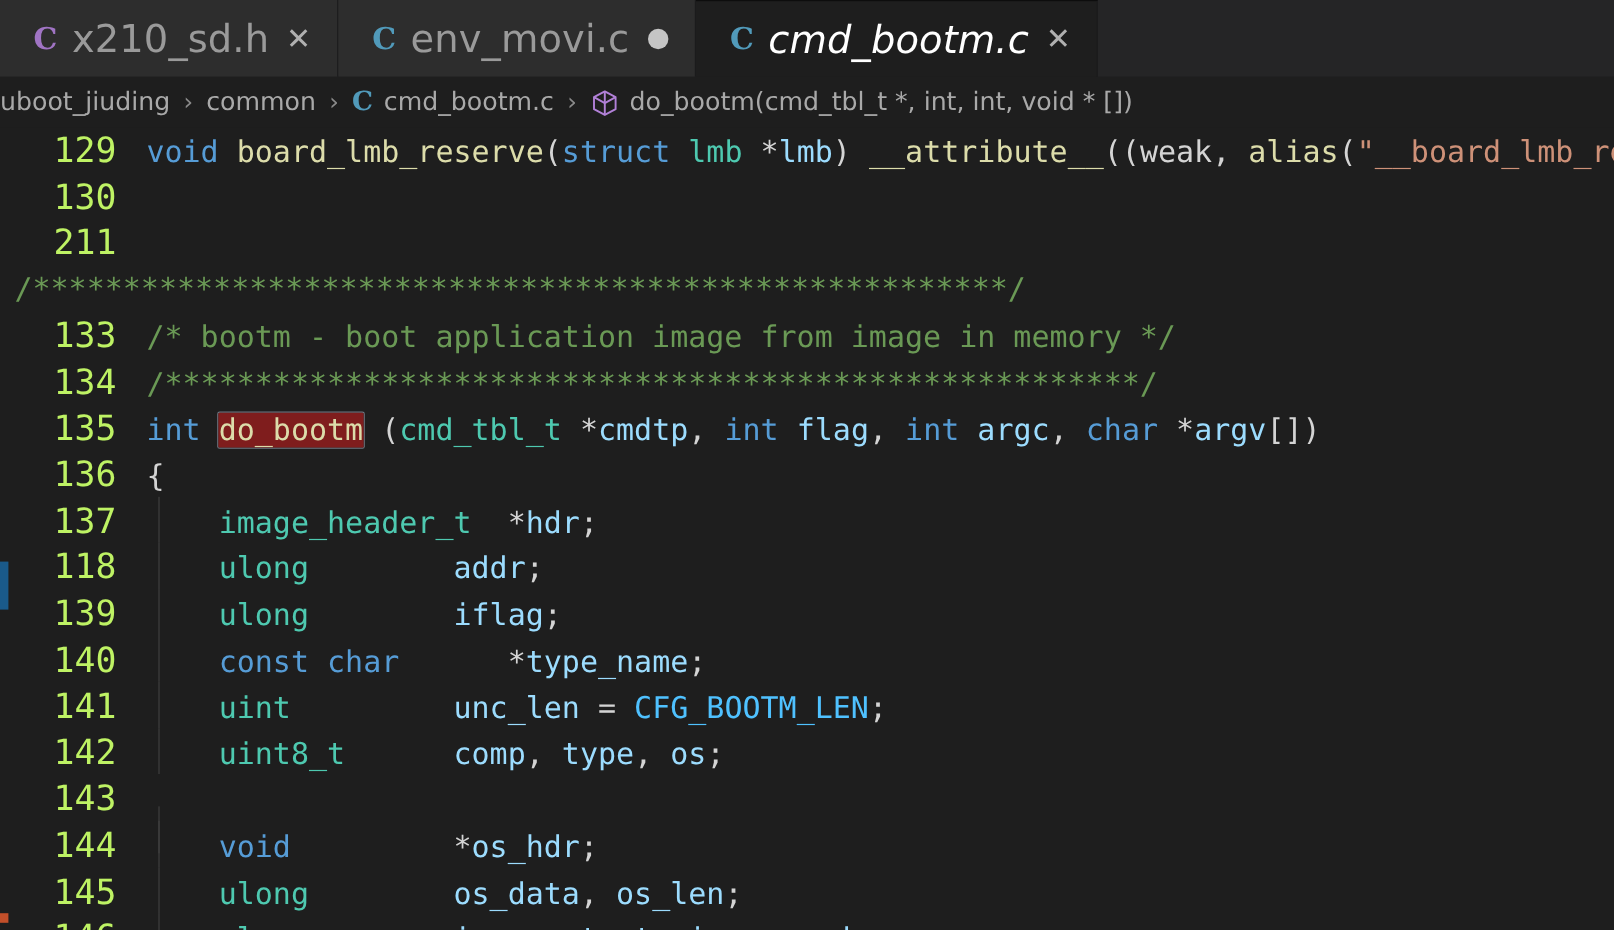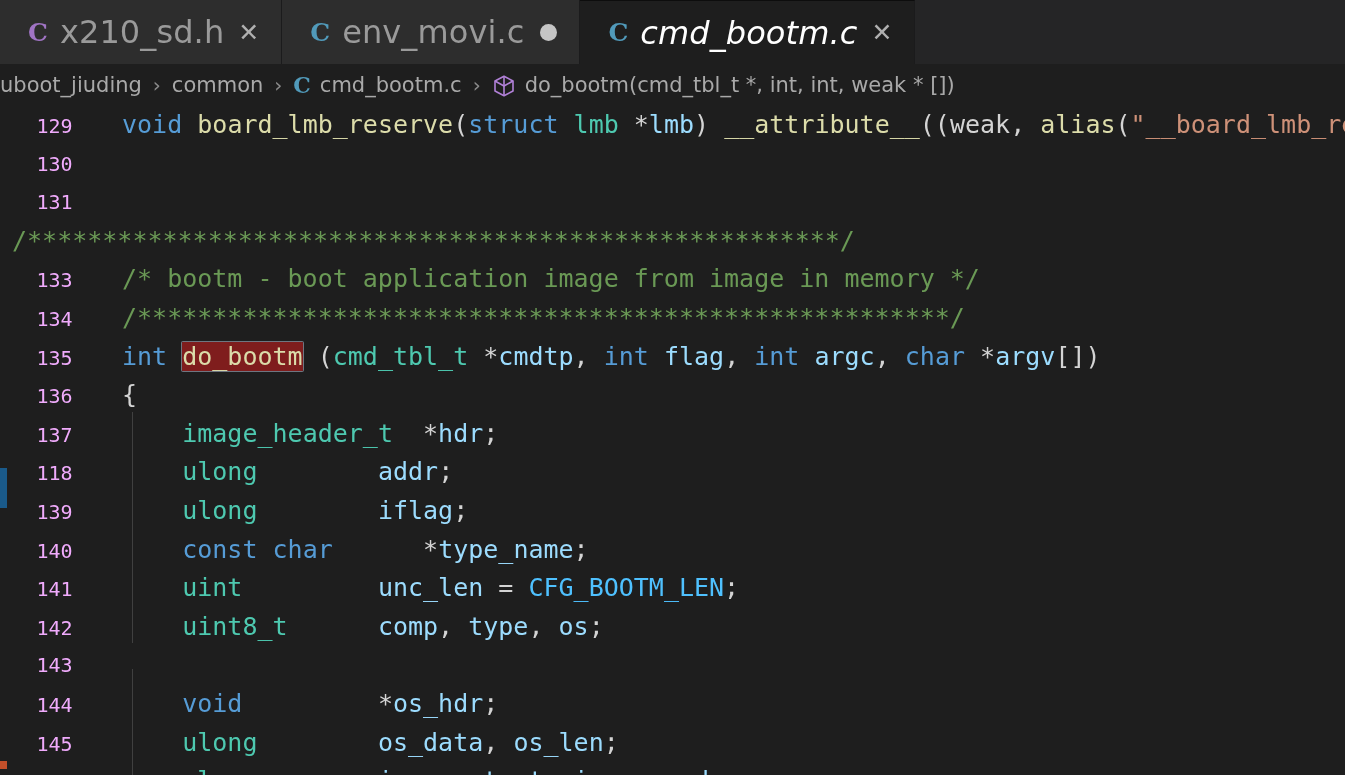--- a/index.html
+++ b/index.html
@@ -90,22 +90,22 @@
   .line {
     display: flex; align-items: baseline;
     height: 38.6px;
     font-family: "DejaVu Sans Mono", monospace;
     font-size: 25px;
     line-height: 38.6px;
     white-space: pre;
   }
   .lineno {
     flex: 0 0 110px; width: 110px;
-    text-align: center; padding-right: 25px;
-    color: #f0abfc; font-size: 20px;
+    text-align: right; padding-right: 25px;
+    color: #bef264; font-size: 29px;
     font-family: "DejaVu Sans Mono", monospace;
     user-select: none;
   }
   .linecode { position: relative; flex: 1 1 auto; color: #d4d4d4; white-space: pre; }
   .indent-guide {
     position: absolute; left: 10px; top: -3px; width: 1px; height: 38.6px;
     background: #404040;
   }
 
   
@@ -160,33 +160,33 @@
         <span>cmd_bootm.c</span>
       </span>
       <span class="crumb-sep">›</span>
       <span class="crumb">
         <span><svg class="cube-icon" viewBox="0 0 24 24" fill="none" stroke="#b180d7" stroke-width="1.6" stroke-linejoin="round">
             <path d="M12 2.2 21 7v10l-9 4.8L3 17V7z"></path>
             <path d="M12 2.2 12 12"></path>
             <path d="M3 7l9 5 9-5"></path>
             <path d="M12 12v9.8"></path>
           </svg></span>
-        <span>do_bootm(cmd_tbl_t *, int, int, weak * [])</span>
+        <span>do_bootm(cmd_tbl_t *, int, int, void * [])</span>
       </span>
     </div>
 
   <div class="editor">
     <div class="overview-ruler" id="ruler">
         <div class="ruler-mark" style="background: rgb(26, 90, 138); top: 362px; height: 40px;"></div>
         <div class="ruler-mark" style="background: rgb(194, 79, 42); top: 655px; height: 8px;"></div>
       </div>
     <div class="code-area" id="codearea">
         <div class="line"><span class="lineno">129</span><span class="linecode"><span class="t-key">void</span><span class="t-plain"> </span><span class="t-fn">board_lmb_reserve</span><span class="t-plain">(</span><span class="t-key">struct</span><span class="t-plain"> </span><span class="t-type">lmb</span><span class="t-plain"> *</span><span class="t-var">lmb</span><span class="t-plain">) </span><span class="t-fn">__attribute__</span><span class="t-plain">((</span><span class="t-plain">weak</span><span class="t-plain">, </span><span class="t-fn">alias</span><span class="t-plain">(</span><span class="t-str">"__board_lmb_reserve"</span></span></div>
         <div class="line"><span class="lineno">130</span><span class="linecode"></span></div>
-        <div class="line"><span class="lineno">131</span><span class="linecode"></span></div>
+        <div class="line"><span class="lineno">211</span><span class="linecode"></span></div>
         <div class="line"><span class="linecode"><span class="t-cmt">/******************************************************/</span></span></div>
         <div class="line"><span class="lineno">133</span><span class="linecode"><span class="t-cmt">/* bootm - boot application image from image in memory */</span></span></div>
         <div class="line"><span class="lineno">134</span><span class="linecode"><span class="t-cmt">/******************************************************/</span></span></div>
         <div class="line"><span class="lineno">135</span><span class="linecode"><span class="t-key">int</span><span class="t-plain"> </span><span class="t-fn wordhl">do_bootm</span><span class="t-plain"> (</span><span class="t-type">cmd_tbl_t</span><span class="t-plain"> *</span><span class="t-var">cmdtp</span><span class="t-plain">, </span><span class="t-key">int</span><span class="t-plain"> </span><span class="t-var">flag</span><span class="t-plain">, </span><span class="t-key">int</span><span class="t-plain"> </span><span class="t-var">argc</span><span class="t-plain">, </span><span class="t-key">char</span><span class="t-plain"> *</span><span class="t-var">argv</span><span class="t-plain">[])</span></span></div>
         <div class="line"><span class="lineno">136</span><span class="linecode"><span class="t-plain">{</span></span></div>
         <div class="line"><span class="lineno">137</span><span class="linecode"><span class="indent-guide"></span><span class="t-plain">    </span><span class="t-type">image_header_t</span><span class="t-plain">  *</span><span class="t-var">hdr</span><span class="t-plain">;</span></span></div>
         <div class="line"><span class="lineno">118</span><span class="linecode"><span class="indent-guide"></span><span class="t-plain">    </span><span class="t-type">ulong</span><span class="t-plain">        </span><span class="t-var">addr</span><span class="t-plain">;</span></span></div>
         <div class="line"><span class="lineno">139</span><span class="linecode"><span class="indent-guide"></span><span class="t-plain">    </span><span class="t-type">ulong</span><span class="t-plain">        </span><span class="t-var">iflag</span><span class="t-plain">;</span></span></div>
         <div class="line"><span class="lineno">140</span><span class="linecode"><span class="indent-guide"></span><span class="t-plain">    </span><span class="t-key">const</span><span class="t-plain"> </span><span class="t-key">char</span><span class="t-plain">      *</span><span class="t-var">type_name</span><span class="t-plain">;</span></span></div>
         <div class="line"><span class="lineno">141</span><span class="linecode"><span class="indent-guide"></span><span class="t-plain">    </span><span class="t-type">uint</span><span class="t-plain">         </span><span class="t-var">unc_len</span><span class="t-plain"> = </span><span class="t-const">CFG_BOOTM_LEN</span><span class="t-plain">;</span></span></div>

